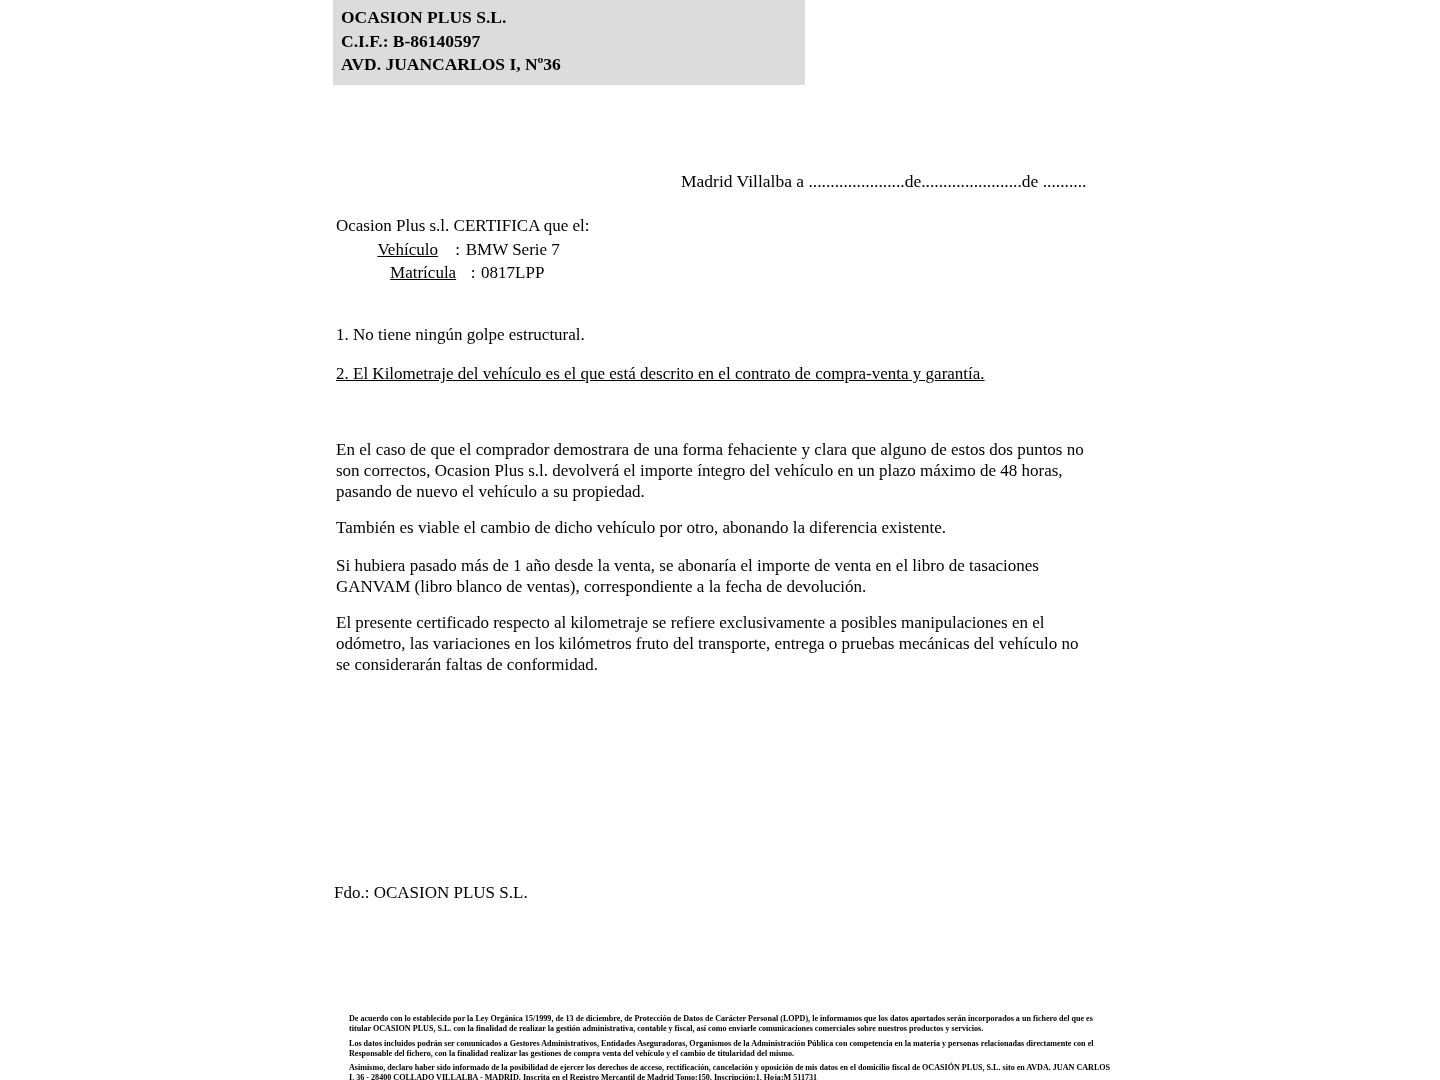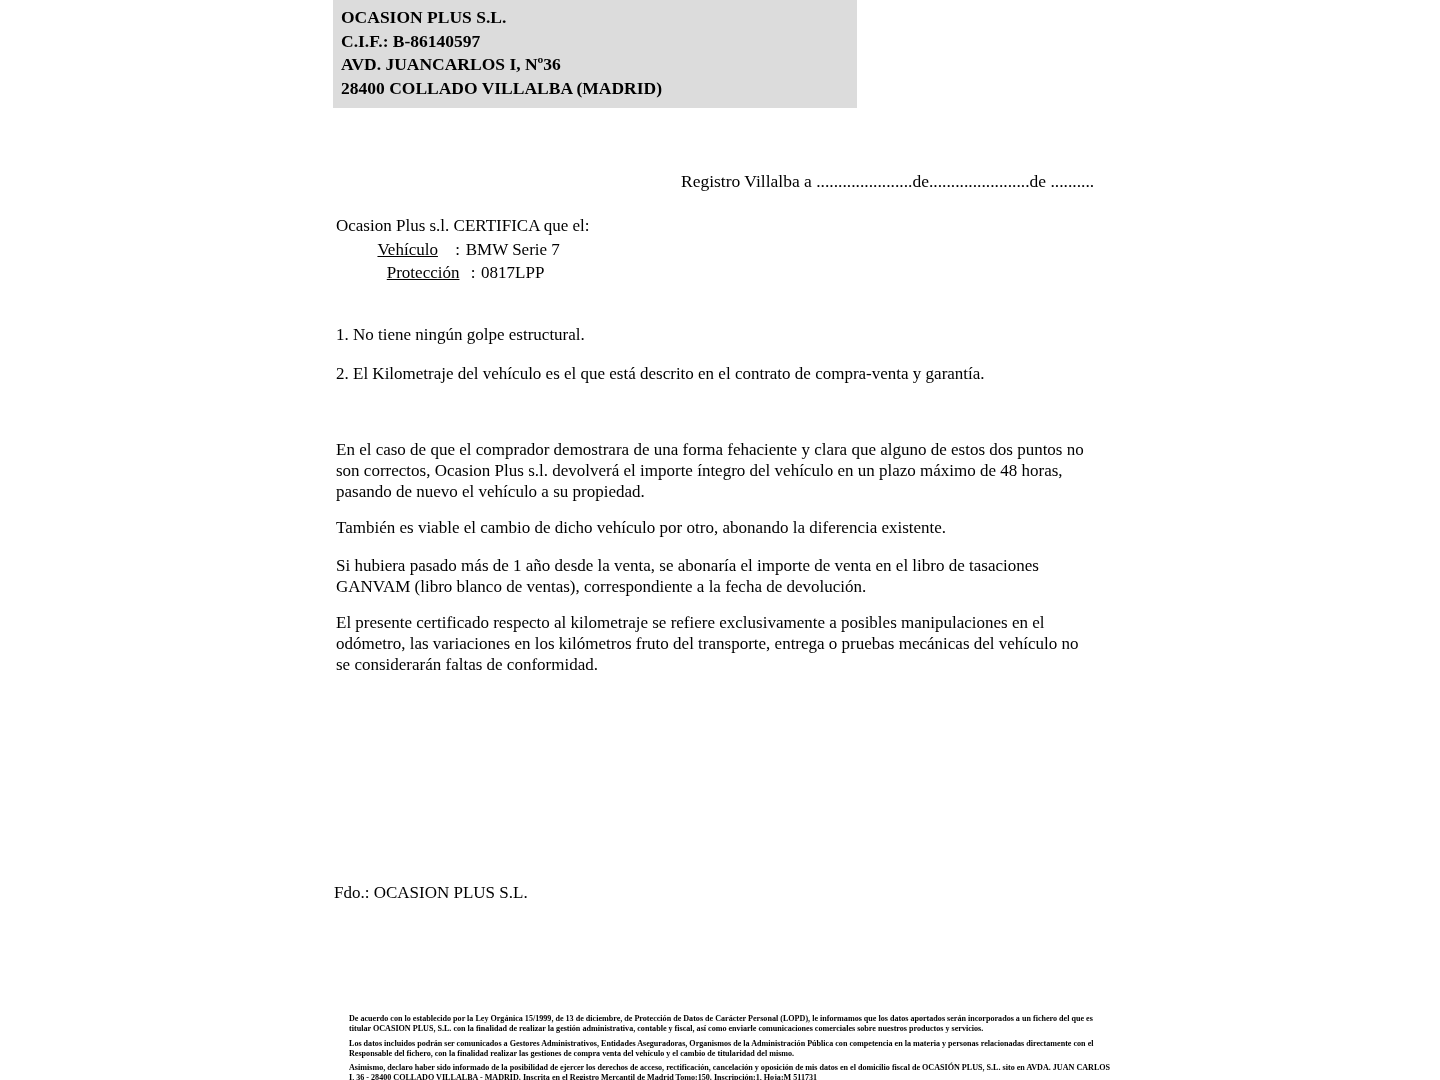--- a/index.html
+++ b/index.html
@@ -19,21 +19,21 @@
     position: relative;
     width: 1440px;
     height: 1080px;
   }
 
   
   .letterhead {
     position: absolute;
     left: 333px;
     top: 0px;
-    width: 524px;
+    width: 472px;
     background: #dcdcdc;
     padding: 6px 16px 8px 0;
     box-sizing: border-box;
   }
   .letterhead-line {
     font-family: "Liberation Serif", serif;
     font-weight: bold;
     font-size: 17.5px;
     line-height: 23.5px;
     padding-left: 8px;
@@ -74,21 +74,21 @@
 
   
   .point {
     position: absolute;
     left: 336px;
     font-size: 17px;
     line-height: 22px;
     white-space: nowrap;
   }
   .point-1 { top: 324px; }
-  .point-2 { top: 363px; }
+  .point-2 { top: 363px; text-decoration: underline; }
 
   
   .para {
     position: absolute;
     left: 336px;
     width: 760px;
     font-size: 17px;
     line-height: 21px;
   }
   .para-1 { top: 439px; }
@@ -127,32 +127,31 @@
 </style>
 </head>
 <body>
 
 <div class="page">
 
   <div class="letterhead">
     <div class="letterhead-line">OCASION PLUS S.L.</div>
     <div class="letterhead-line">C.I.F.: B-86140597</div>
     <div class="letterhead-line">AVD. JUANCARLOS I, Nº36</div>
-    <div class="letterhead-line">28400 COLLADO VILLALBA (MADRID)</div>
   </div>
 
-  <div class="date-line">Registro Villalba a ......................de.......................de ..........</div>
+  <div class="date-line">Madrid Villalba a ......................de.......................de ..........</div>
 
   <div class="certifica">
     <div class="cert-row">Ocasion Plus s.l. CERTIFICA que el:</div>
     <div class="cert-row">
       <span class="cert-label">Vehículo</span><span class="cert-sep">:</span><span>BMW Serie 7</span>
     </div>
     <div class="cert-row">
-      <span class="cert-label">Protección</span><span class="cert-sep">:</span><span>0817LPP</span>
+      <span class="cert-label">Matrícula</span><span class="cert-sep">:</span><span>0817LPP</span>
     </div>
   </div>
 
   <div class="point point-1">1. No tiene ningún golpe estructural.</div>
   <div class="point point-2">2. El Kilometraje del vehículo es el que está descrito en el contrato de compra-venta y garantía.</div>
 
   <div class="para para-1">En el caso de que el comprador demostrara de una forma fehaciente y clara que alguno de estos dos puntos no son correctos, Ocasion Plus s.l. devolverá el importe íntegro del vehículo en un plazo máximo de 48 horas, pasando de nuevo el vehículo a su propiedad.</div>
   <div class="para para-2">También es viable el cambio de dicho vehículo por otro, abonando la diferencia existente.</div>
   <div class="para para-3">Si hubiera pasado más de 1 año desde la venta, se abonaría el importe de venta en el libro de tasaciones GANVAM (libro blanco de ventas), correspondiente a la fecha de devolución.</div>
   <div class="para para-4">El presente certificado respecto al kilometraje se refiere exclusivamente a posibles manipulaciones en el odómetro, las variaciones en los kilómetros fruto del transporte, entrega o pruebas mecánicas del vehículo no se considerarán faltas de conformidad.</div>

